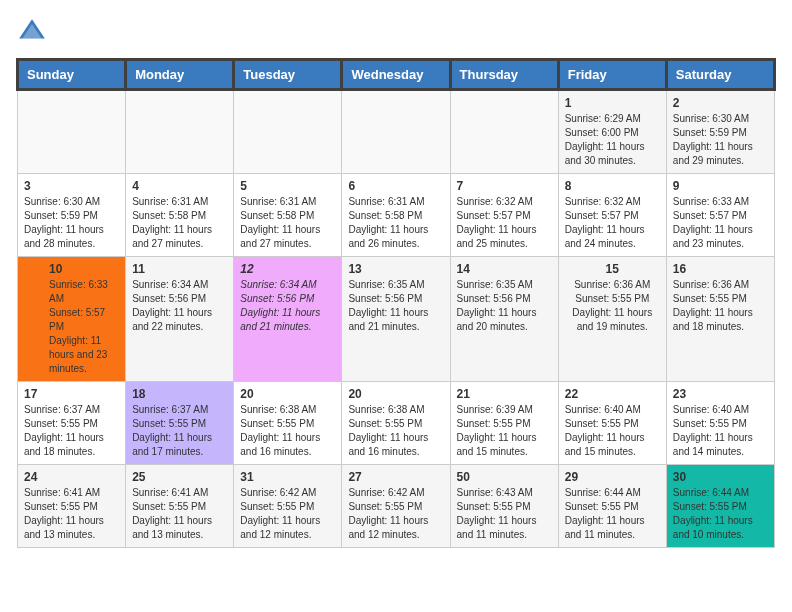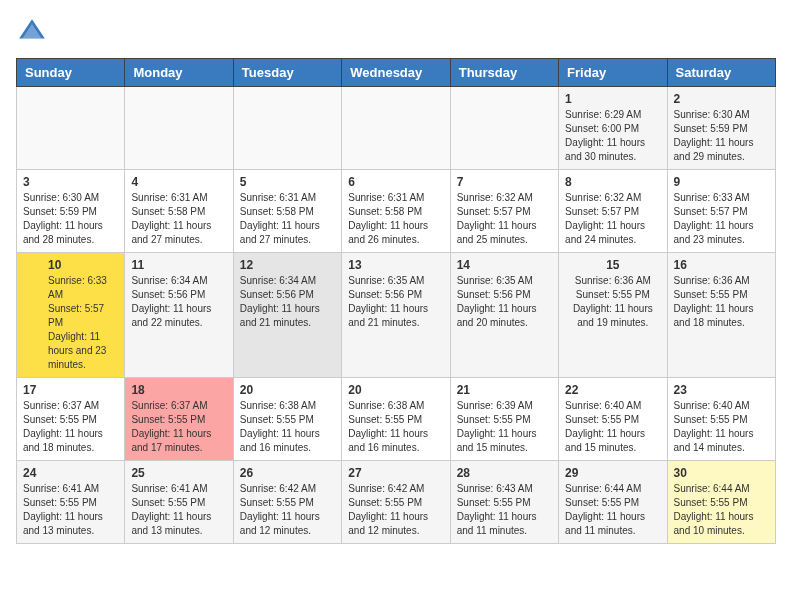--- a/index.html
+++ b/index.html
@@ -56,21 +56,21 @@
       width: 100%;
       border-collapse: collapse;
       border: 1px solid #ccc;
     }
     .calendar th {
       background-color: #3a7abf;
       color: #fff;
       text-align: left;
       padding: 6px 8px;
       font-size: 13px;
-      border: 1px solid #404040;
+      border: 3px solid #404040;
     }
     .calendar td {
       vertical-align: top;
       padding: 5px 6px;
       border: 1px solid #ccc;
       font-size: 10.5px;
       color: #333;
       height: 80px;
       width: calc(100% / 7);
       background: #fff;
@@ -186,33 +186,33 @@
 Daylight: 11 hours and 24 minutes.</div>
         </td>
         <td style="background: rgb(255, 255, 255);">
           <span class="day-number">9</span>
           <div class="day-info" style="white-space: pre-line;">Sunrise: 6:33 AM
 Sunset: 5:57 PM
 Daylight: 11 hours and 23 minutes.</div>
         </td>
       </tr>
       <tr>
-        <td style="background: #fde047; padding-left: 31px;">
+        <td style="background: #f97316; padding-left: 31px;">
           <span class="day-number">10</span>
           <div class="day-info" style="white-space: pre-line;">Sunrise: 6:33 AM
 Sunset: 5:57 PM
 Daylight: 11 hours and 23 minutes.</div>
         </td>
         <td style="background: rgb(245, 245, 245);">
           <span class="day-number">11</span>
           <div class="day-info" style="white-space: pre-line;">Sunrise: 6:34 AM
 Sunset: 5:56 PM
 Daylight: 11 hours and 22 minutes.</div>
         </td>
-        <td style="background: #e5e5e5;">
+        <td style="background: #f0abfc; font-style: italic;">
           <span class="day-number">12</span>
           <div class="day-info" style="white-space: pre-line;">Sunrise: 6:34 AM
 Sunset: 5:56 PM
 Daylight: 11 hours and 21 minutes.</div>
         </td>
         <td style="background: rgb(245, 245, 245);">
           <span class="day-number">13</span>
           <div class="day-info" style="white-space: pre-line;">Sunrise: 6:35 AM
 Sunset: 5:56 PM
 Daylight: 11 hours and 21 minutes.</div>
@@ -236,21 +236,21 @@
 Daylight: 11 hours and 18 minutes.</div>
         </td>
       </tr>
       <tr>
         <td style="background: rgb(255, 255, 255);">
           <span class="day-number">17</span>
           <div class="day-info" style="white-space: pre-line;">Sunrise: 6:37 AM
 Sunset: 5:55 PM
 Daylight: 11 hours and 18 minutes.</div>
         </td>
-        <td style="background: #fca5a5;">
+        <td style="background: #c4b5fd;">
           <span class="day-number">18</span>
           <div class="day-info" style="white-space: pre-line;">Sunrise: 6:37 AM
 Sunset: 5:55 PM
 Daylight: 11 hours and 17 minutes.</div>
         </td>
         <td style="background: rgb(255, 255, 255);">
           <span class="day-number">20</span>
           <div class="day-info" style="white-space: pre-line;">Sunrise: 6:38 AM
 Sunset: 5:55 PM
 Daylight: 11 hours and 16 minutes.</div>
@@ -287,44 +287,44 @@
 Sunset: 5:55 PM
 Daylight: 11 hours and 13 minutes.</div>
         </td>
         <td style="background: rgb(245, 245, 245);">
           <span class="day-number">25</span>
           <div class="day-info" style="white-space: pre-line;">Sunrise: 6:41 AM
 Sunset: 5:55 PM
 Daylight: 11 hours and 13 minutes.</div>
         </td>
         <td style="background: rgb(245, 245, 245);">
-          <span class="day-number">26</span>
+          <span class="day-number">31</span>
           <div class="day-info" style="white-space: pre-line;">Sunrise: 6:42 AM
 Sunset: 5:55 PM
 Daylight: 11 hours and 12 minutes.</div>
         </td>
         <td style="background: rgb(245, 245, 245);">
           <span class="day-number">27</span>
           <div class="day-info" style="white-space: pre-line;">Sunrise: 6:42 AM
 Sunset: 5:55 PM
 Daylight: 11 hours and 12 minutes.</div>
         </td>
         <td style="background: rgb(245, 245, 245);">
-          <span class="day-number">28</span>
+          <span class="day-number">50</span>
           <div class="day-info" style="white-space: pre-line;">Sunrise: 6:43 AM
 Sunset: 5:55 PM
 Daylight: 11 hours and 11 minutes.</div>
         </td>
         <td style="background: rgb(245, 245, 245); margin-left: 40px;">
           <span class="day-number">29</span>
           <div class="day-info" style="white-space: pre-line;">Sunrise: 6:44 AM
 Sunset: 5:55 PM
 Daylight: 11 hours and 11 minutes.</div>
         </td>
-        <td style="background: #fef9c3;">
+        <td style="background: #14b8a6;">
           <span class="day-number">30</span>
           <div class="day-info" style="white-space: pre-line;">Sunrise: 6:44 AM
 Sunset: 5:55 PM
 Daylight: 11 hours and 10 minutes.</div>
         </td>
       </tr>
     </tbody>
 </table>
 
 </body></html>

